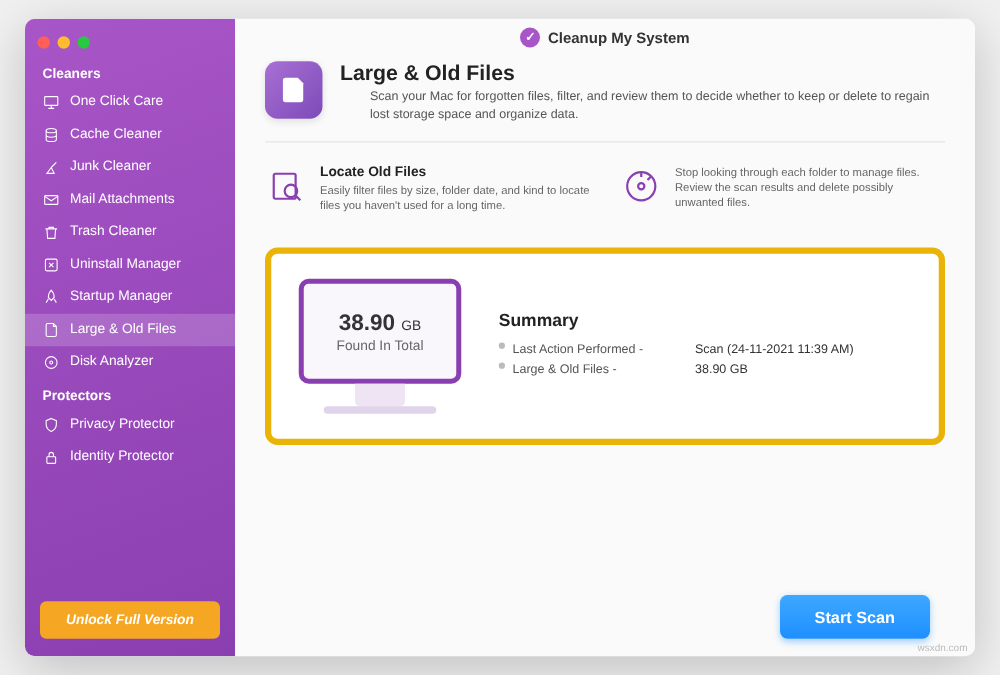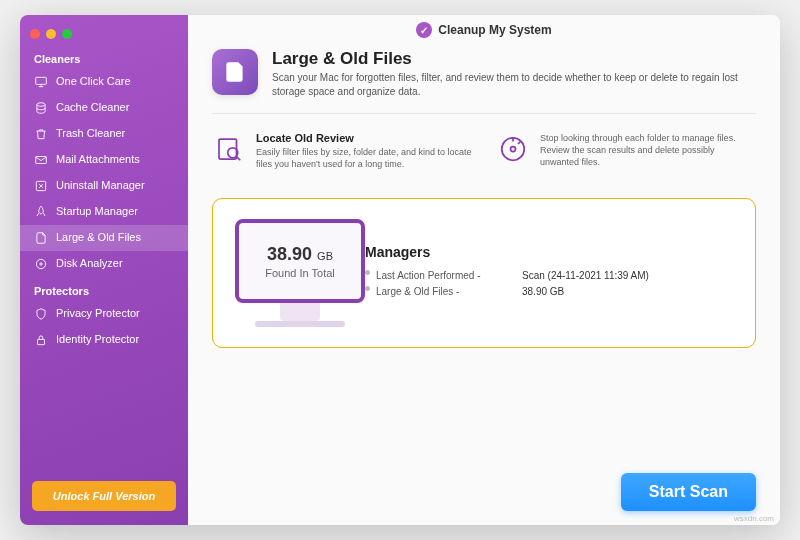--- a/index.html
+++ b/index.html
@@ -22,47 +22,47 @@
     .unlock-btn { position: absolute; bottom: 14px; left: 12px; right: 12px; background: #f5a623; color: #fff; font-size: 11px; font-weight: 600; padding: 9px 0; border-radius: 5px; border: none; cursor: pointer; text-align: center; font-style: italic; }
     
     .main { flex: 1; background: #fafafa; display: flex; flex-direction: column; position: relative; }
     .titlebar { height: 30px; display: flex; align-items: center; justify-content: center; gap: 6px; font-size: 12px; font-weight: 600; color: #333; }
     .app-icon { width: 16px; height: 16px; border-radius: 50%; background: #a855c7; display: flex; align-items: center; justify-content: center; color: #fff; font-size: 10px; }
     
     .header-row { display: flex; gap: 14px; padding: 4px 24px 14px; }
     .header-icon { width: 46px; height: 46px; border-radius: 10px; background: linear-gradient(135deg, #a970d4, #7c4ab8); display: flex; align-items: center; justify-content: center; flex-shrink: 0; box-shadow: 0 2px 6px rgba(0,0,0,0.1); }
     .header-icon svg { width: 26px; height: 26px; fill: #fff; }
     .header-text h1 { font-size: 17px; font-weight: 700; color: #222; margin-bottom: 2px; }
-    .header-text p { font-size: 10px; color: #555; line-height: 1.4; }
+    .header-text p { font-size: 10px; color: #555; line-height: 1.4; margin-left: 24px; }
     
     .divider { height: 1px; background: #e5e5e5; margin: 0 24px; }
     
     .features { display: flex; gap: 24px; padding: 18px 24px 22px; }
     .feature { display: flex; gap: 10px; flex: 1; }
     .feature-icon { width: 34px; height: 34px; flex-shrink: 0; display: flex; align-items: center; justify-content: center; }
     .feature-icon svg { width: 30px; height: 30px; stroke: #8a3fb0; stroke-width: 1.4; fill: none; }
     .feature h3 { font-size: 11px; font-weight: 700; color: #222; margin-bottom: 2px; }
     .feature p { font-size: 9px; color: #666; line-height: 1.35; }
     
-    .summary-card { margin: 6px 24px 0; background: #fff; border-radius: 10px; border: 1px solid #eab308; padding: 20px 22px; display: flex; align-items: center; }
+    .summary-card { margin: 6px 24px 0; background: #fff; border-radius: 10px; border: 5px solid #eab308; padding: 20px 22px; display: flex; gap: 30px; align-items: center; }
     .monitor { position: relative; width: 130px; }
     .screen { width: 130px; height: 84px; border: 4px solid #8a3fb0; border-radius: 8px; background: #faf7fc; display: flex; flex-direction: column; align-items: center; justify-content: center; }
     .screen-val { font-size: 18px; font-weight: 600; color: #333; }
     .screen-val .unit { font-size: 11px; font-weight: 500; }
     .screen-sub { font-size: 11px; color: #666; margin-top: 2px; }
     .stand { width: 40px; height: 18px; background: #eee4f4; margin: 0 auto; border-radius: 0 0 4px 4px; }
     .base { width: 90px; height: 6px; background: #e0d4ea; margin: 0 auto; border-radius: 3px; }
     
     .summary-text h2 { font-size: 14px; font-weight: 700; color: #222; margin-bottom: 10px; }
     .summary-row { display: flex; font-size: 10px; color: #555; margin-bottom: 5px; gap: 6px; }
     .bullet { width: 5px; height: 5px; border-radius: 50%; background: #bbb; }
     .summary-label { width: 140px; }
     .summary-value { color: #333; }
     
-    .scan-btn { position: absolute; bottom: 14px; right: 24px; background: linear-gradient(180deg, #3ea8ff, #1e8fff); color: #fff; font-size: 16px; font-weight: 600; padding: 10px 28px; border-radius: 6px; border: none; cursor: pointer; box-shadow: 0 2px 6px rgba(30,143,255,0.4); }
+    .scan-btn { position: absolute; bottom: 14px; right: 36px; background: linear-gradient(180deg, #3ea8ff, #1e8fff); color: #fff; font-size: 13px; font-weight: 600; padding: 10px 28px; border-radius: 6px; border: none; cursor: pointer; box-shadow: 0 2px 6px rgba(30,143,255,0.4); }
     
     .watermark { position: absolute; bottom: 2px; right: 6px; font-size: 8px; color: #bbb; }
   </style>
 </head>
 <body>
 
 <div class="window">
 
   <aside class="sidebar">
     <div class="traffic">
@@ -86,33 +86,41 @@
           <svg viewBox="0 0 24 24">
             <ellipse cx="12" cy="6" rx="7" ry="3"></ellipse>
             <path d="M5 6v6c0 1.7 3.1 3 7 3s7-1.3 7-3V6M5 12v6c0 1.7 3.1 3 7 3s7-1.3 7-3v-6"></path>
           </svg>
         </span>
       <span>Cache Cleaner</span>
     </div>
     <div class="nav-item">
       <span class="nav-icon">
           <svg viewBox="0 0 24 24">
-            <path d="M4 7h16M9 7V5h6v2M6 7l1 13h10l1-13"></path>
-          </svg>
-        </span>
-      <span>Trash Cleaner</span>
+            <path d="M19 5l-7 7M12 12l-6 8h10l-4-8z"></path>
+          </svg>
+        </span>
+      <span>Junk Cleaner</span>
     </div>
     <div class="nav-item">
       <span class="nav-icon">
           <svg viewBox="0 0 24 24">
             <rect x="3" y="6" width="18" height="12" rx="1"></rect>
             <path d="M3 7l9 6 9-6"></path>
           </svg>
         </span>
       <span>Mail Attachments</span>
+    </div>
+    <div class="nav-item">
+      <span class="nav-icon">
+          <svg viewBox="0 0 24 24">
+            <path d="M4 7h16M9 7V5h6v2M6 7l1 13h10l1-13"></path>
+          </svg>
+        </span>
+      <span>Trash Cleaner</span>
     </div>
 
     <div class="nav-item">
       <span class="nav-icon">
           <svg viewBox="0 0 24 24">
             <rect x="4" y="4" width="16" height="16" rx="2"></rect>
             <path d="M9 9l6 6M15 9l-6 6"></path>
           </svg>
         </span>
       <span>Uninstall Manager</span>
@@ -189,21 +197,21 @@
     <div class="features">
       <div class="feature">
         <div class="feature-icon">
           <svg viewBox="0 0 24 24">
               <rect x="4" y="4" width="14" height="16" rx="1"></rect>
               <circle cx="15" cy="15" r="4"></circle>
               <path d="M18 18l3 3"></path>
             </svg>
         </div>
         <div>
-          <h3>Locate Old Review</h3>
+          <h3>Locate Old Files</h3>
           <p>Easily filter files by size, folder date, and kind to locate files you haven't used for a long time.</p>
         </div>
       </div>
       <div class="feature">
         <div class="feature-icon">
           <svg viewBox="0 0 24 24">
               <circle cx="12" cy="12" r="9"></circle>
               <circle cx="12" cy="12" r="2"></circle>
               <path d="M12 3v3M16 8l2-2"></path>
             </svg>
@@ -219,21 +227,21 @@
         <div class="screen">
           <div class="screen-val">
             <span>38.90</span> <span class="unit">GB</span>
           </div>
           <div class="screen-sub">Found In Total</div>
         </div>
         <div class="stand"></div>
         <div class="base"></div>
       </div>
       <div class="summary-text">
-        <h2>Managers</h2>
+        <h2>Summary</h2>
         <div class="summary-row">
           <span class="bullet"></span>
           <span class="summary-label">Last Action Performed -</span>
           <span class="summary-value">Scan (24-11-2021 11:39 AM)</span>
         </div>
         <div class="summary-row">
           <span class="bullet"></span>
           <span class="summary-label">Large &amp; Old Files -</span>
           <span class="summary-value">38.90 GB</span>
         </div>

